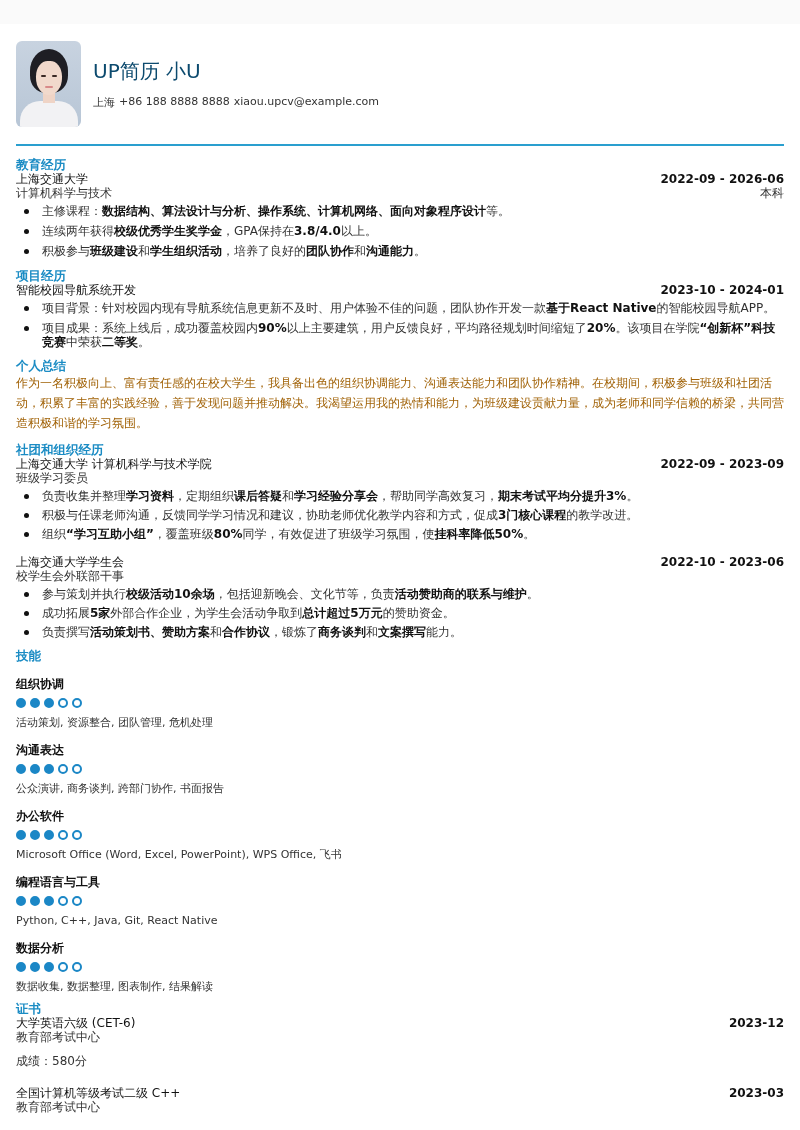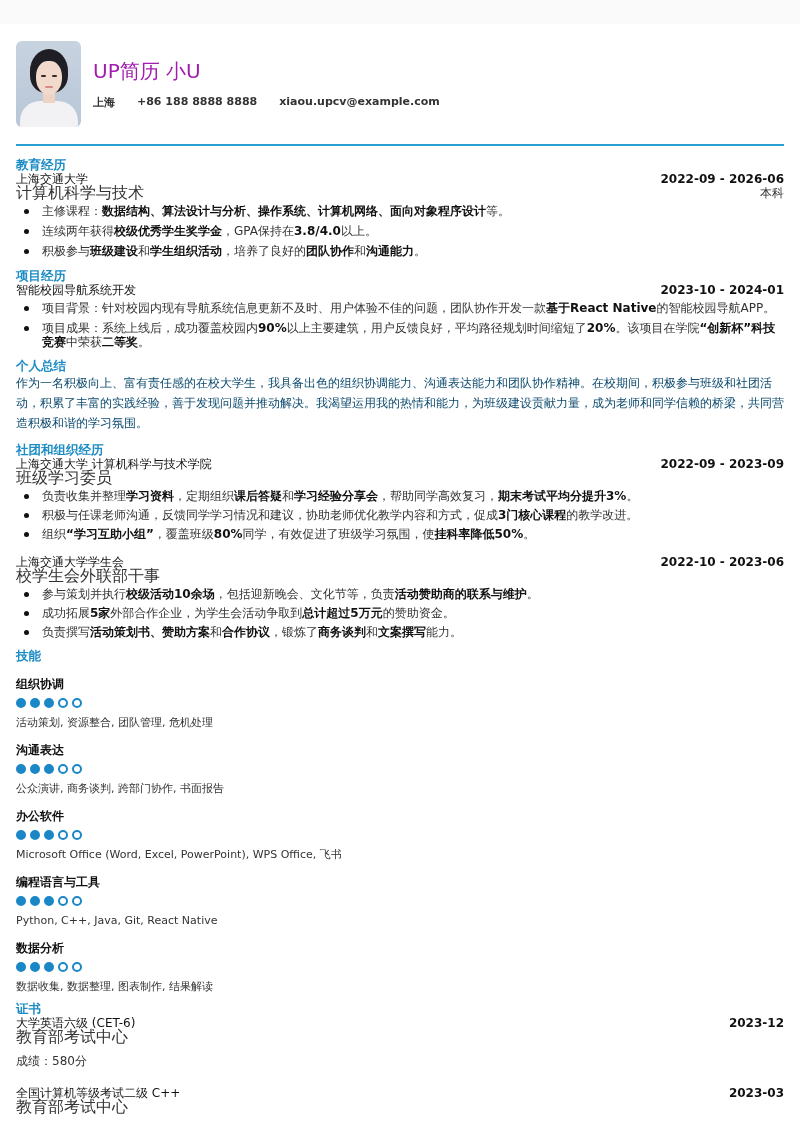--- a/index.html
+++ b/index.html
@@ -10,40 +10,40 @@
 
   .header { display: flex; align-items: center; height: 88px; }
   .photo { width: 65px; height: 86px; border-radius: 6px; overflow: hidden; background: linear-gradient(180deg,#c8d3e0 0%,#b8c6d6 100%); position: relative; flex: none; }
   .photo .hair { position: absolute; left: 14px; top: 8px; width: 38px; height: 44px; border-radius: 50% 50% 40% 40%; background: #1e1e24; }
   .photo .face { position: absolute; left: 20px; top: 20px; width: 26px; height: 34px; border-radius: 45% 45% 50% 50%; background: #f1d9cc; }
   .photo .neck { position: absolute; left: 27px; top: 52px; width: 12px; height: 10px; background: #efd4c6; }
   .photo .body { position: absolute; left: 4px; top: 60px; width: 58px; height: 30px; border-radius: 20px 20px 0 0; background: #f2f2f4; }
   .photo .eye { position: absolute; top: 34px; width: 5px; height: 2px; background: #3a2a26; border-radius: 2px; }
   .photo .mouth { position: absolute; left: 29px; top: 45px; width: 8px; height: 2px; background: #d88a8a; border-radius: 2px; }
   .hinfo { margin-left: 12px; }
-  .name { font-size: 20px; font-weight: 500; color: #a21caf; line-height: 26px; margin-bottom: 11px; }
-  .contact { font-size: 11px; color: #333; display: flex; gap: 22px; font-weight: bold; }
+  .name { font-size: 20px; font-weight: 500; color: #0c4a6e; line-height: 26px; margin-bottom: 11px; }
+  .contact { font-size: 11px; color: #333; display: flex; gap: 4px; }
 
   .rule { height: 1.5px; background: #2a9fcf; margin-top: 16px; }
 
   .section { margin-top: 12px; }
   .sec-title { color: #1b8cc4; font-size: 12.5px; font-weight: 600; line-height: 14px; }
   .row { display: flex; justify-content: space-between; align-items: flex-start; }
   .row-title { font-weight: 400; font-size: 12px; color: #111; line-height: 14px; }
   .row-date { font-weight: 700; font-size: 12px; color: #111; line-height: 14px; }
-  .sub { font-size: 16px; color: #333; line-height: 14px; }
+  .sub { font-size: 12px; color: #333; line-height: 14px; }
   .sub-right { font-size: 12px; color: #333; line-height: 14px; text-align: right; }
 
   ul.bl { list-style: none; margin-top: 4px; }
   ul.bl li { position: relative; padding-left: 26px; font-size: 12px; line-height: 14px; color: #333; margin-bottom: 6px; }
   ul.bl li::before { content: ""; position: absolute; left: 8px; top: 5px; width: 5px; height: 5px; border-radius: 50%; background: #111; }
   ul.bl li b { color: #111; font-weight: 700; text-align: center; }
   ul.tight li { margin-bottom: 5px; }
 
-  .para { font-size: 12px; line-height: 20px; color: #0c4a6e; }
+  .para { font-size: 12px; line-height: 20px; color: #a16207; }
 
   .skill { margin-top: 14px; }
   .skill-name { font-weight: 700; font-size: 12px; color: #111; line-height: 14px; }
   .dots { display: flex; gap: 4px; margin-top: 7px; height: 10px; }
   .dot { width: 10px; height: 10px; border-radius: 50%; border: 2px solid #1b87c6; background: #fff; }
   .dot.on { background: #1b87c6; }
   .skill-desc { font-size: 11px; color: #333; line-height: 13px; margin-top: 8px; margin-bottom: 9px; }
 
   .cert { margin-top: 0; }
   .cert-score { font-size: 12px; color: #333; margin-top: 10px; line-height: 14px; }

